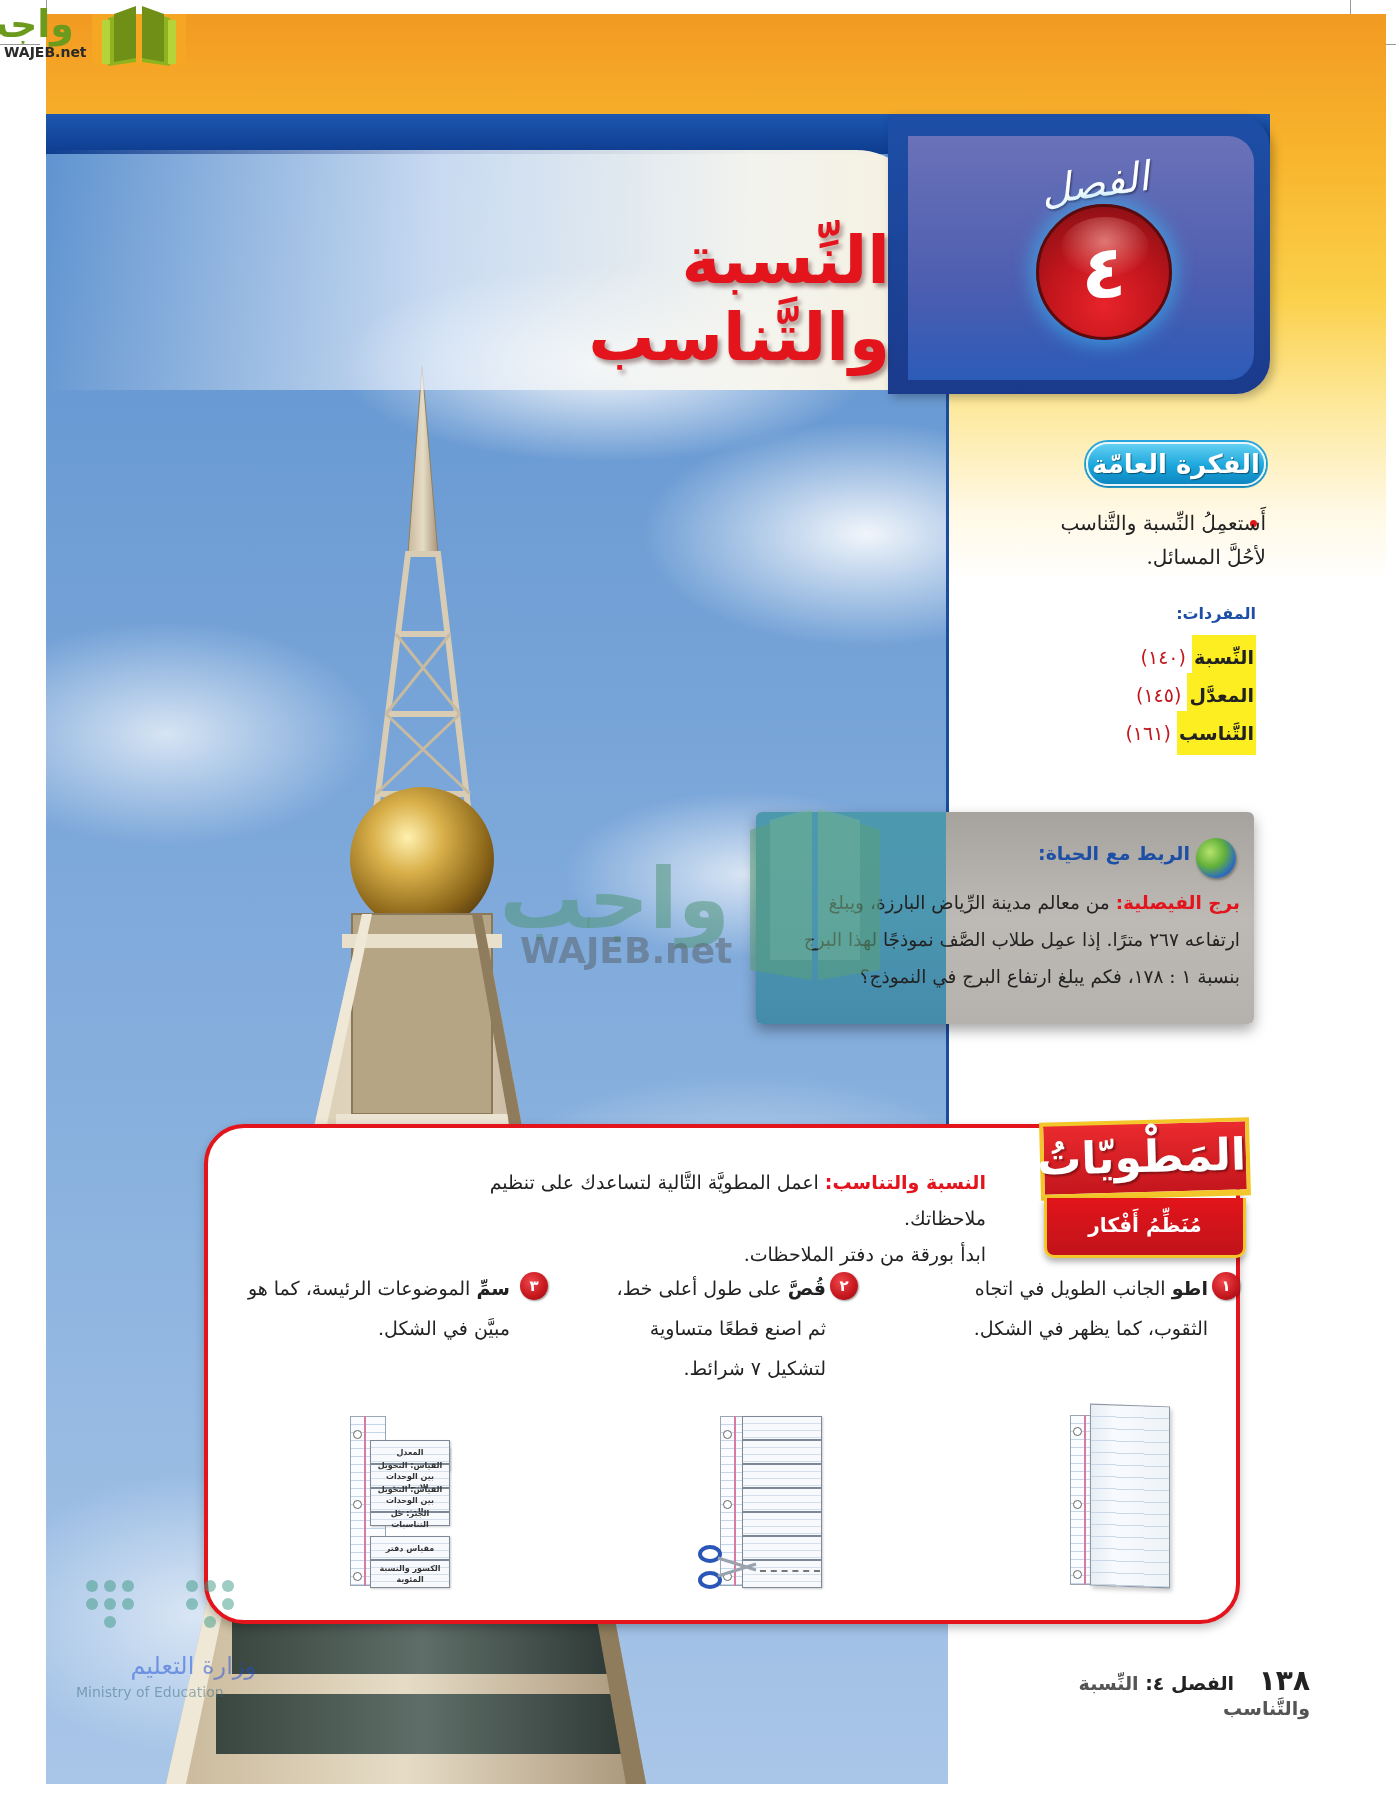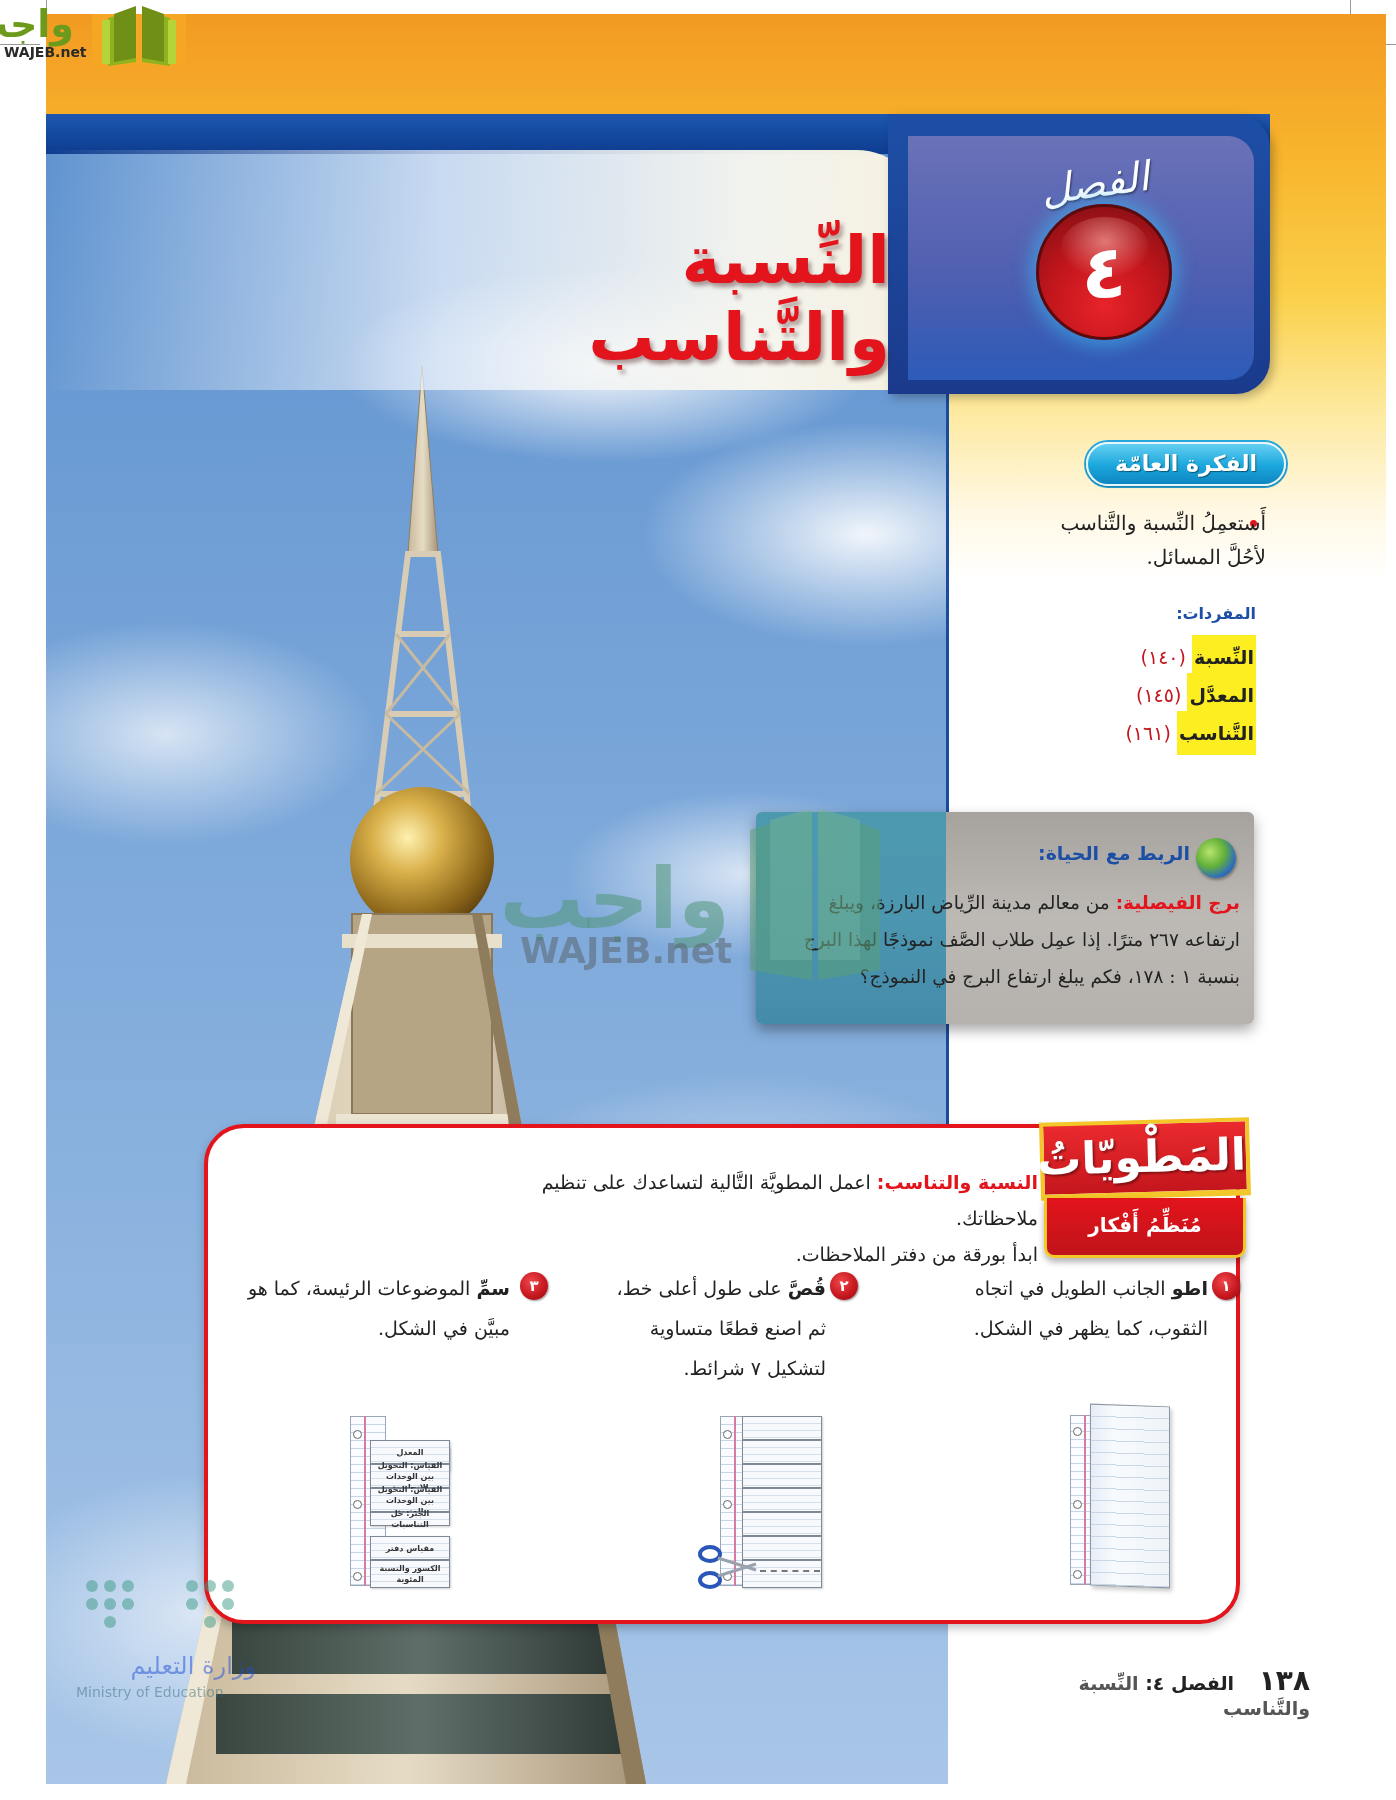--- a/index.html
+++ b/index.html
@@ -75,24 +75,24 @@
 
   .page-title {
     position: absolute; left: 420px; top: 222px; width: 470px; height: 100px;
     color: #e3141b; font-size: 66px; font-weight: bold; font-family: "DejaVu Sans", sans-serif;
     text-align: right; text-shadow: 3px 4px 4px rgba(80,40,40,0.45);
     direction: rtl;
   }
 
   
   .big-idea-pill {
-    position: absolute; left: 1086px; top: 442px; width: 200px; height: 44px; border-radius: 22px;
+    position: absolute; left: 1086px; top: 442px; width: 180px; height: 44px; border-radius: 22px;
     background: linear-gradient(180deg, #64d0f2 0%, #1aa6dc 55%, #0e86c0 100%);
     border: 2px solid #e6f6fd; box-shadow: 0 1px 2px rgba(0,0,0,0.3), 0 0 0 2px #27a7dd;
-    color: #fff; font-size: 22px; font-weight: bold; text-align: center; line-height: 40px;
+    color: #fff; font-size: 26px; font-weight: bold; text-align: center; line-height: 40px;
     text-shadow: 1px 1px 1px rgba(0,0,0,0.45);
   }
   .big-idea-text {
     position: absolute; left: 1040px; top: 506px; width: 226px;
     font-family: "DejaVu Serif", serif; font-size: 20px; line-height: 34px; text-align: right; color: #222;
   }
   .bullet-dot { position: absolute; left: 1250px; top: 520px; width: 7px; height: 7px; border-radius: 50%; background: #e3141b; }
   .vocab-title {
     position: absolute; left: 1060px; top: 604px; width: 196px; text-align: right;
     color: #1d4fa6; font-size: 16px; font-weight: bold;
@@ -162,21 +162,21 @@
     transform: rotate(-1.5deg);
   }
   .fold-badge-bottom {
     position: absolute; left: 4px; top: 84px; width: 202px; height: 60px;
     background: linear-gradient(180deg, #e3141b, #c0131a);
     border: 3px solid #f3c72a; border-top: none; border-radius: 0 0 10px 10px;
     color: #fff; font-size: 20px; font-weight: bold; text-align: center; line-height: 54px;
     box-shadow: 0 4px 6px rgba(0,0,0,0.3);
   }
   .fold-intro {
-    position: absolute; left: 528px; top: 1164px; width: 510px; text-align: right;
+    position: absolute; left: 476px; top: 1164px; width: 510px; text-align: right;
     font-family: "DejaVu Serif", serif; font-size: 19px; line-height: 36px; color: #222;
   }
   .fold-intro .hl { color: #e3141b; font-weight: bold; font-family: "DejaVu Sans", sans-serif; }
 
   .step {
     position: absolute; top: 1268px; text-align: right;
     font-family: "DejaVu Serif", serif; font-size: 19px; line-height: 40px; color: #222;
   }
   .step-num {
     position: absolute; top: 1272px; width: 28px; height: 28px; border-radius: 50%;

